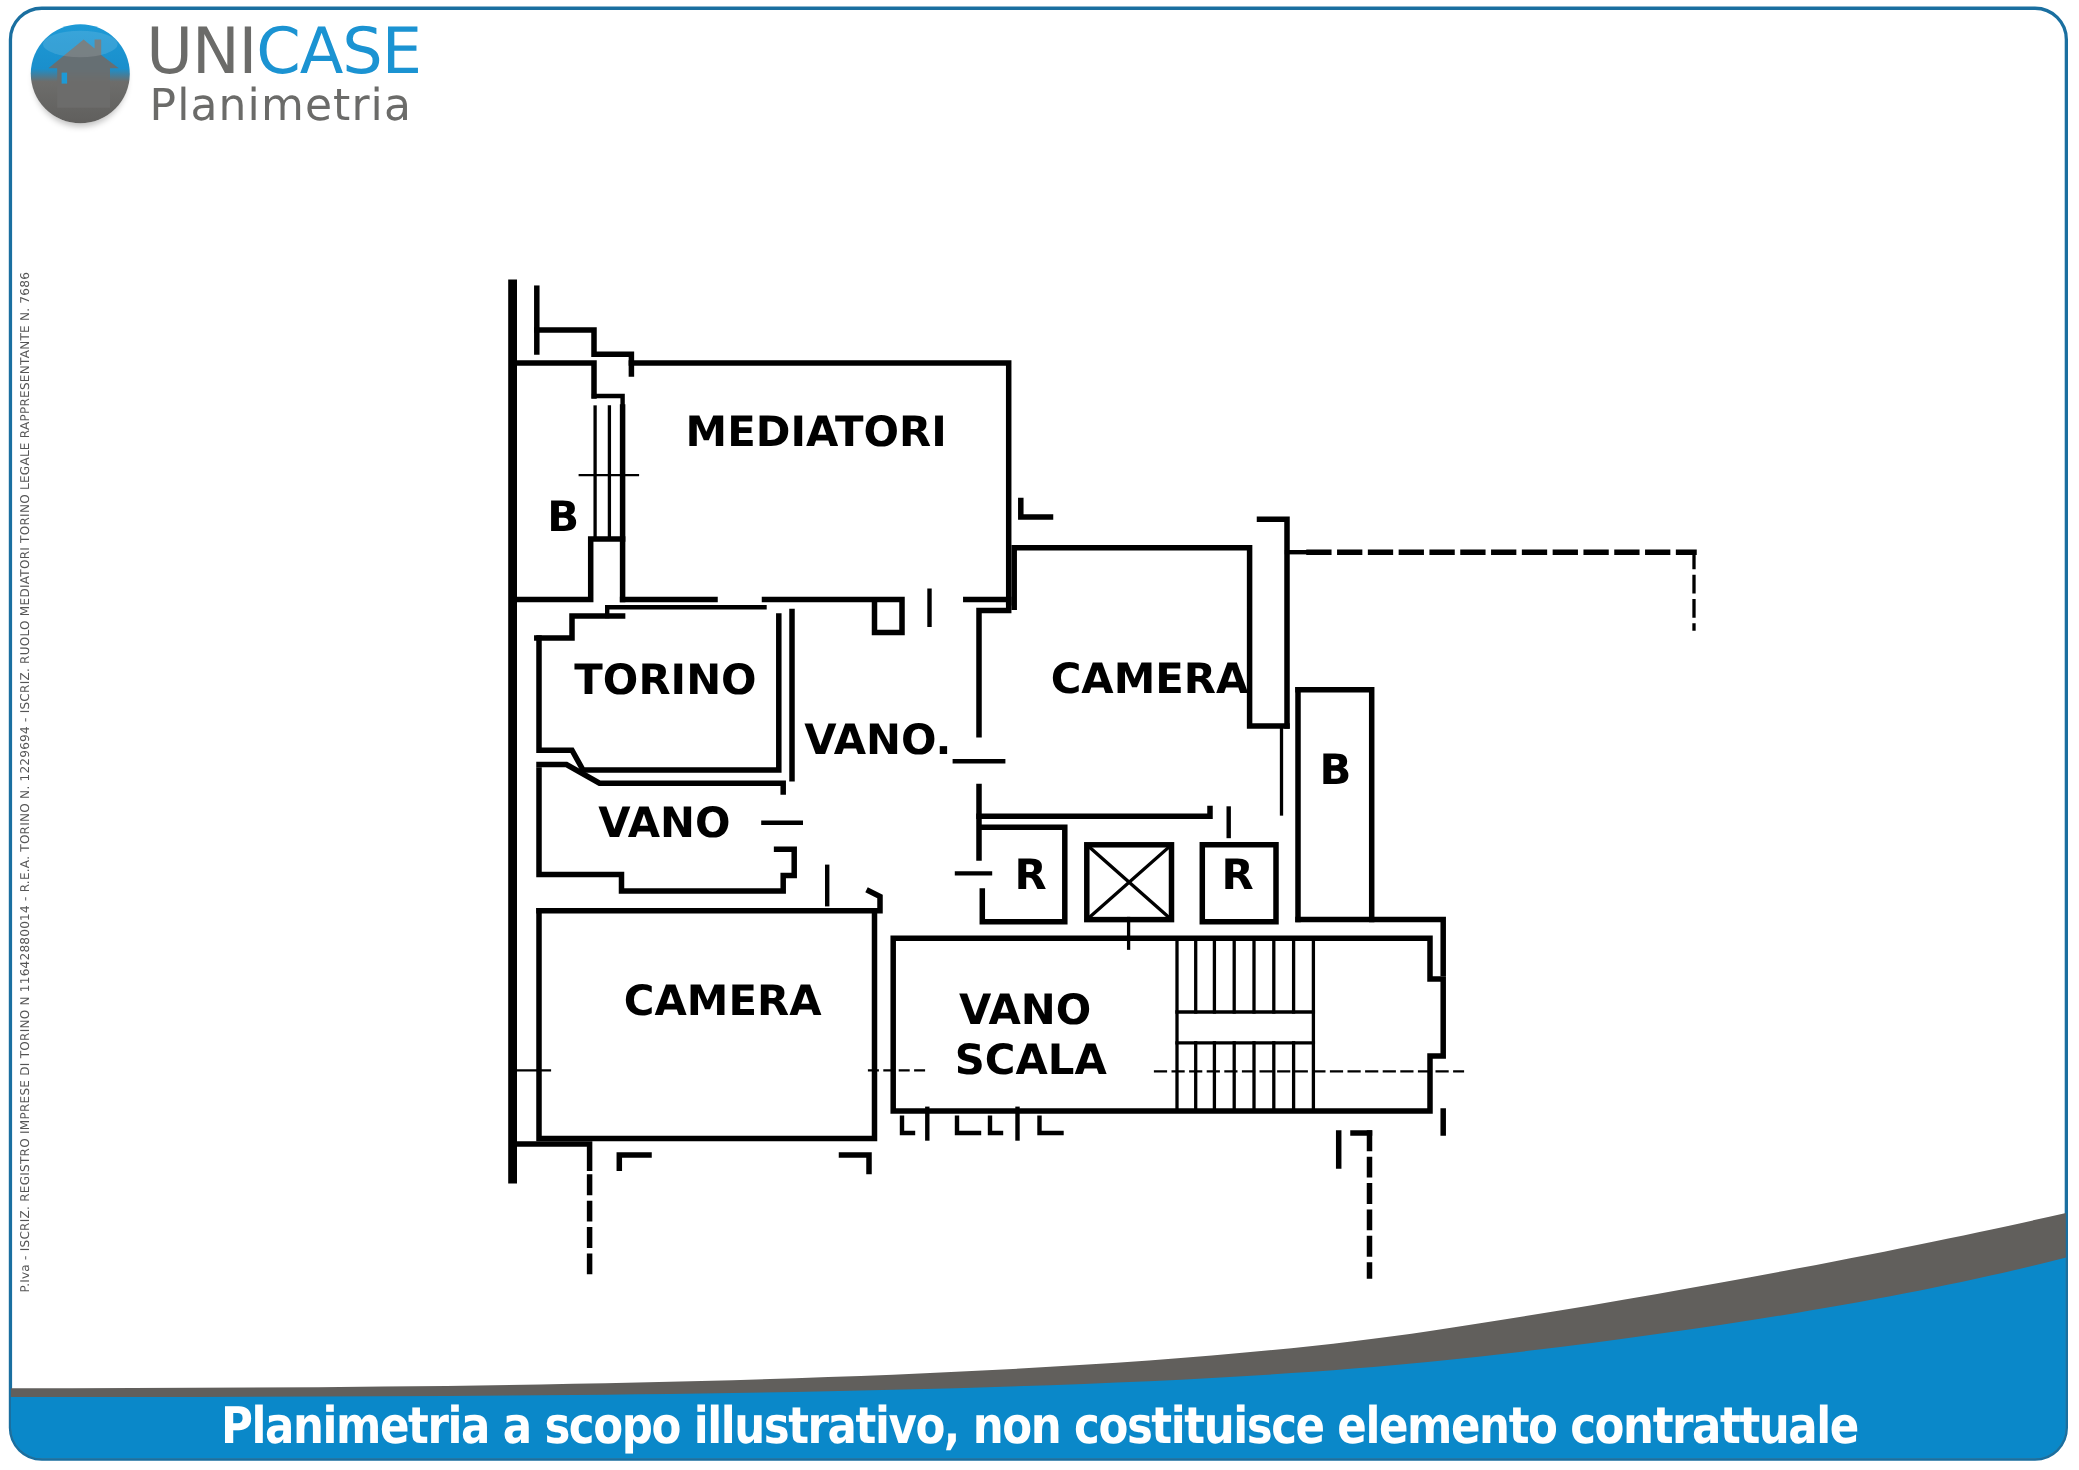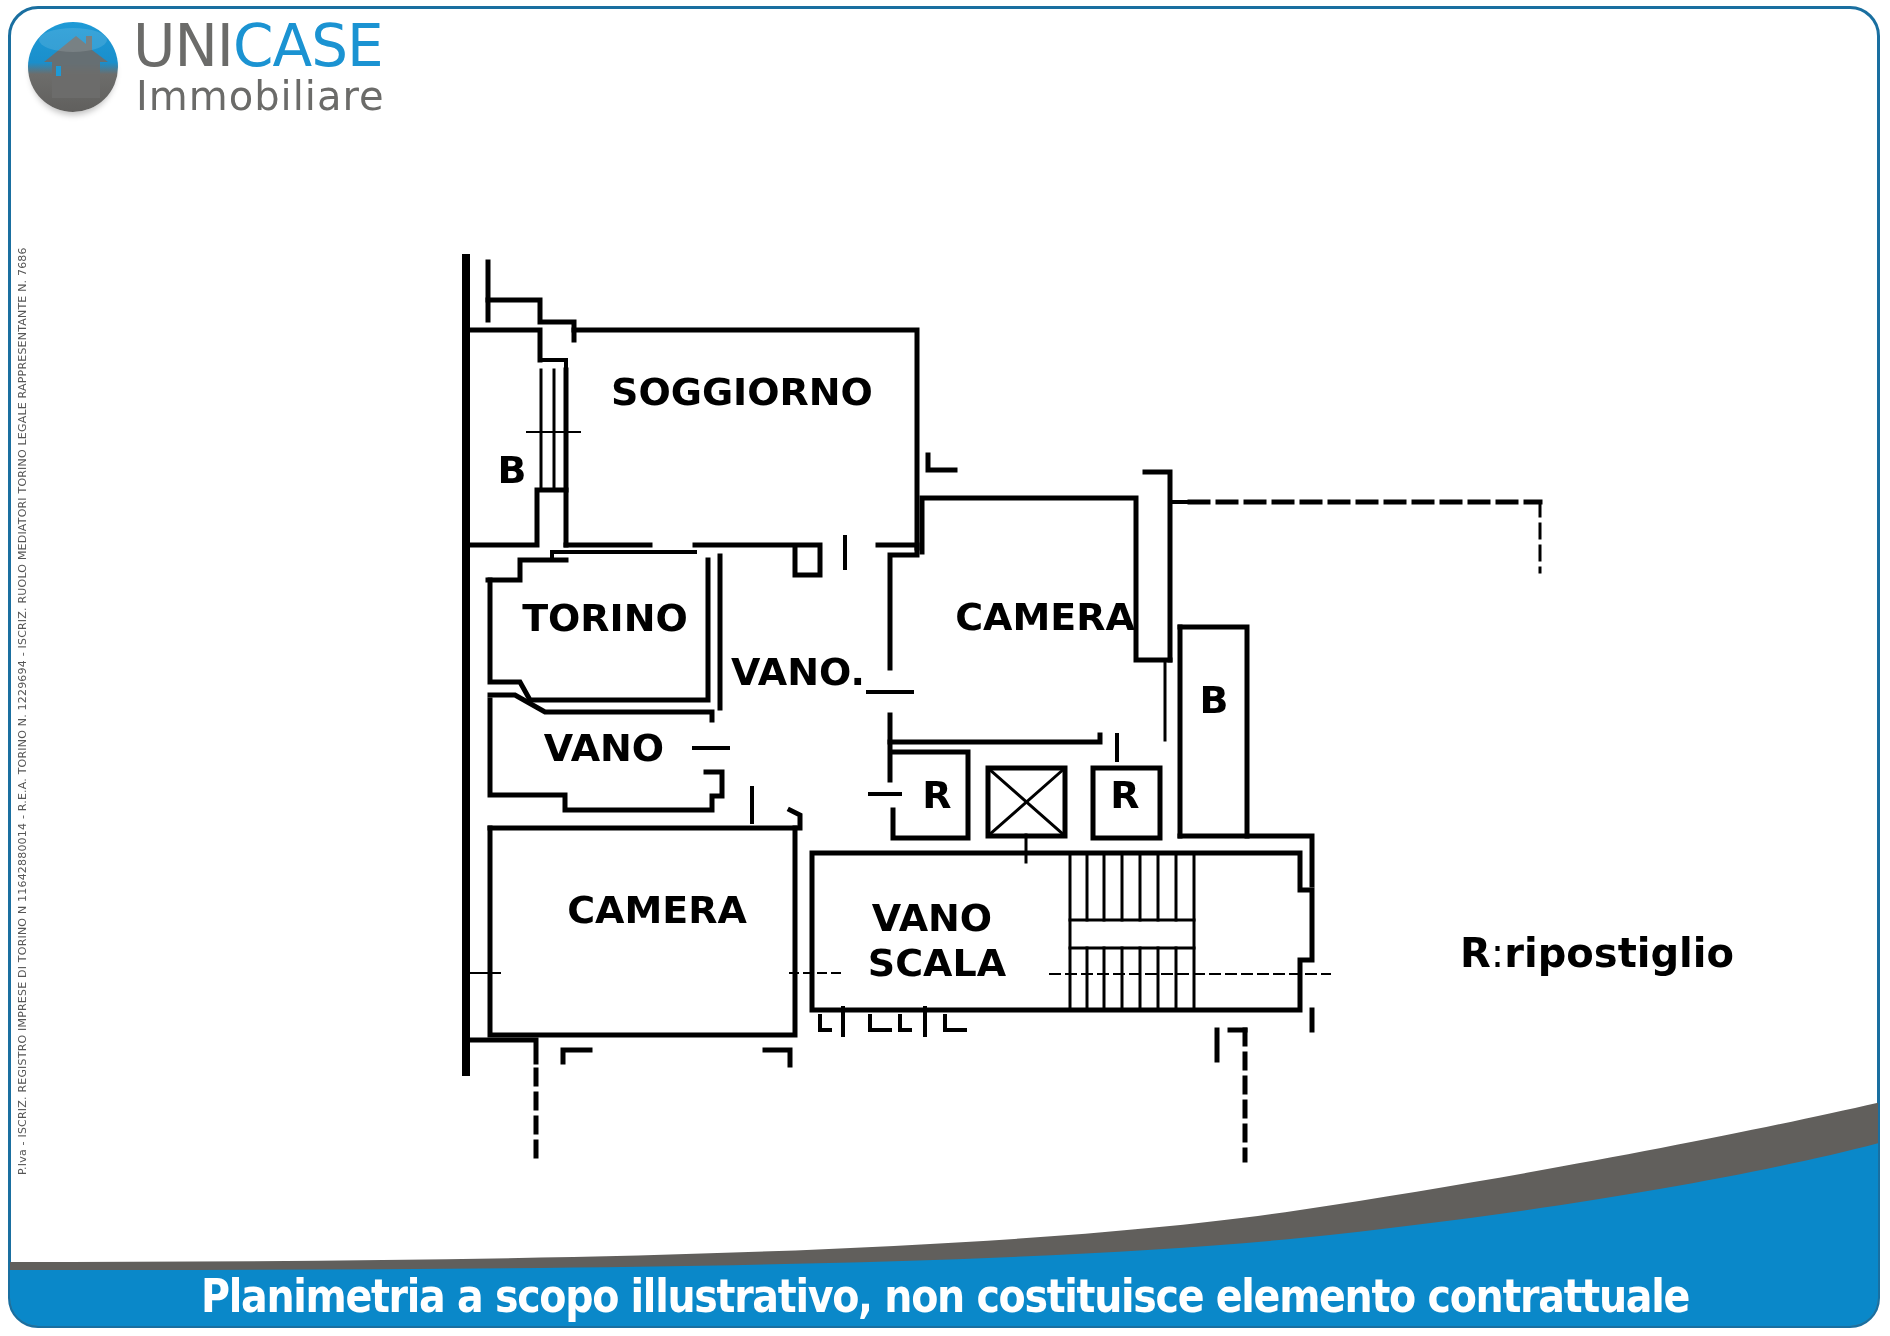--- a/index.html
+++ b/index.html
@@ -33,21 +33,21 @@
   <div class="logo-sphere">
     <svg class="logo-house" viewBox="0 0 90 90">
       <polygon points="16,40 48,14 58,22 58,14 64,14 64,28 80,40 72,40 72,76 24,76 24,40" fill="#6d6d6b" opacity="0.92"></polygon>
       <rect x="28" y="44" width="5" height="10" fill="#1e9ad6"></rect>
       <ellipse cx="45" cy="18" rx="34" ry="12" fill="#ffffff" opacity="0.12"></ellipse>
     </svg>
   </div>
   <div class="logo-word">
     <span class="uni">UNI</span><span class="case">CASE</span>
   </div>
-  <div class="logo-sub">Immobiliare</div>
+  <div class="logo-sub">Planimetria</div>
 </div>
 
 <div class="vertical-text">P.Iva - ISCRIZ. REGISTRO IMPRESE DI TORINO N 11642880014 - R.E.A. TORINO N. 1229694 - ISCRIZ. RUOLO MEDIATORI TORINO LEGALE RAPPRESENTANTE N. 7686</div>
 
 <svg class="plan" viewBox="0 0 1890 1336">
   <g stroke="#000" fill="none" stroke-linecap="square" stroke-linejoin="miter">
 
     <line x1="466" y1="258" x2="466" y2="1072" stroke-width="8"></line>
     <line x1="488" y1="262" x2="488" y2="320" stroke-width="5"></line>
     <polyline points="488,300 540,300 540,322 574,322 574,340" stroke-width="5"></polyline>
@@ -141,37 +141,34 @@
     <polyline points="870,1016 870,1030 890,1030" stroke-width="4"></polyline>
     <polyline points="900,1016 900,1030 910,1030" stroke-width="4"></polyline>
     <line x1="925" y1="1008" x2="925" y2="1035" stroke-width="4"></line>
     <polyline points="945,1016 945,1030 965,1030" stroke-width="4"></polyline>
 
     <line x1="1190" y1="502" x2="1540" y2="502" stroke-width="5" stroke-dasharray="18,10"></line>
     <line x1="1540" y1="502" x2="1540" y2="572" stroke-width="3" stroke-dasharray="14,8"></line>
   </g>
 </svg>
 
-<div class="room-label" style="left:742px; top:392px;">SOGGIORNO</div>
+<div class="room-label" style="left:742px; top:392px;">MEDIATORI</div>
 <div class="room-label" style="left:512px; top:470px;">B</div>
 <div class="room-label" style="left:605px; top:618px;">TORINO</div>
 <div class="room-label" style="left:798px; top:672px;">VANO.</div>
 <div class="room-label" style="left:604px; top:748px;">VANO</div>
 <div class="room-label" style="left:1045px; top:617px;">CAMERA</div>
 <div class="room-label" style="left:1214px; top:700px;">B</div>
 <div class="room-label" style="left:937px; top:795px;">R</div>
 <div class="room-label" style="left:1125px; top:795px;">R</div>
 <div class="room-label" style="left:657px; top:910px;">CAMERA</div>
 <div class="room-label" style="left:932px; top:918px;">VANO</div>
 <div class="room-label" style="left:937px; top:963px;">SCALA</div>
 
 <div class="legend">
-  <span class="line">
-    <span class="key">R</span><span class="sep">:</span><span class="val">ripostiglio</span>
-  </span>
 </div>
 
 <svg class="banner-svg" viewBox="0 0 1890 1336">
   <defs>
     <clipPath id="frameclip">
       <rect x="10" y="8" width="1868" height="1318" rx="28" ry="28"></rect>
     </clipPath>
   </defs>
   <g clip-path="url(#frameclip)">
     <path d="M 0 1262 C 500 1262, 1000 1255, 1300 1210 C 1550 1172, 1760 1130, 1890 1100 L 1890 1336 L 0 1336 Z" fill="#615f5c"></path>

